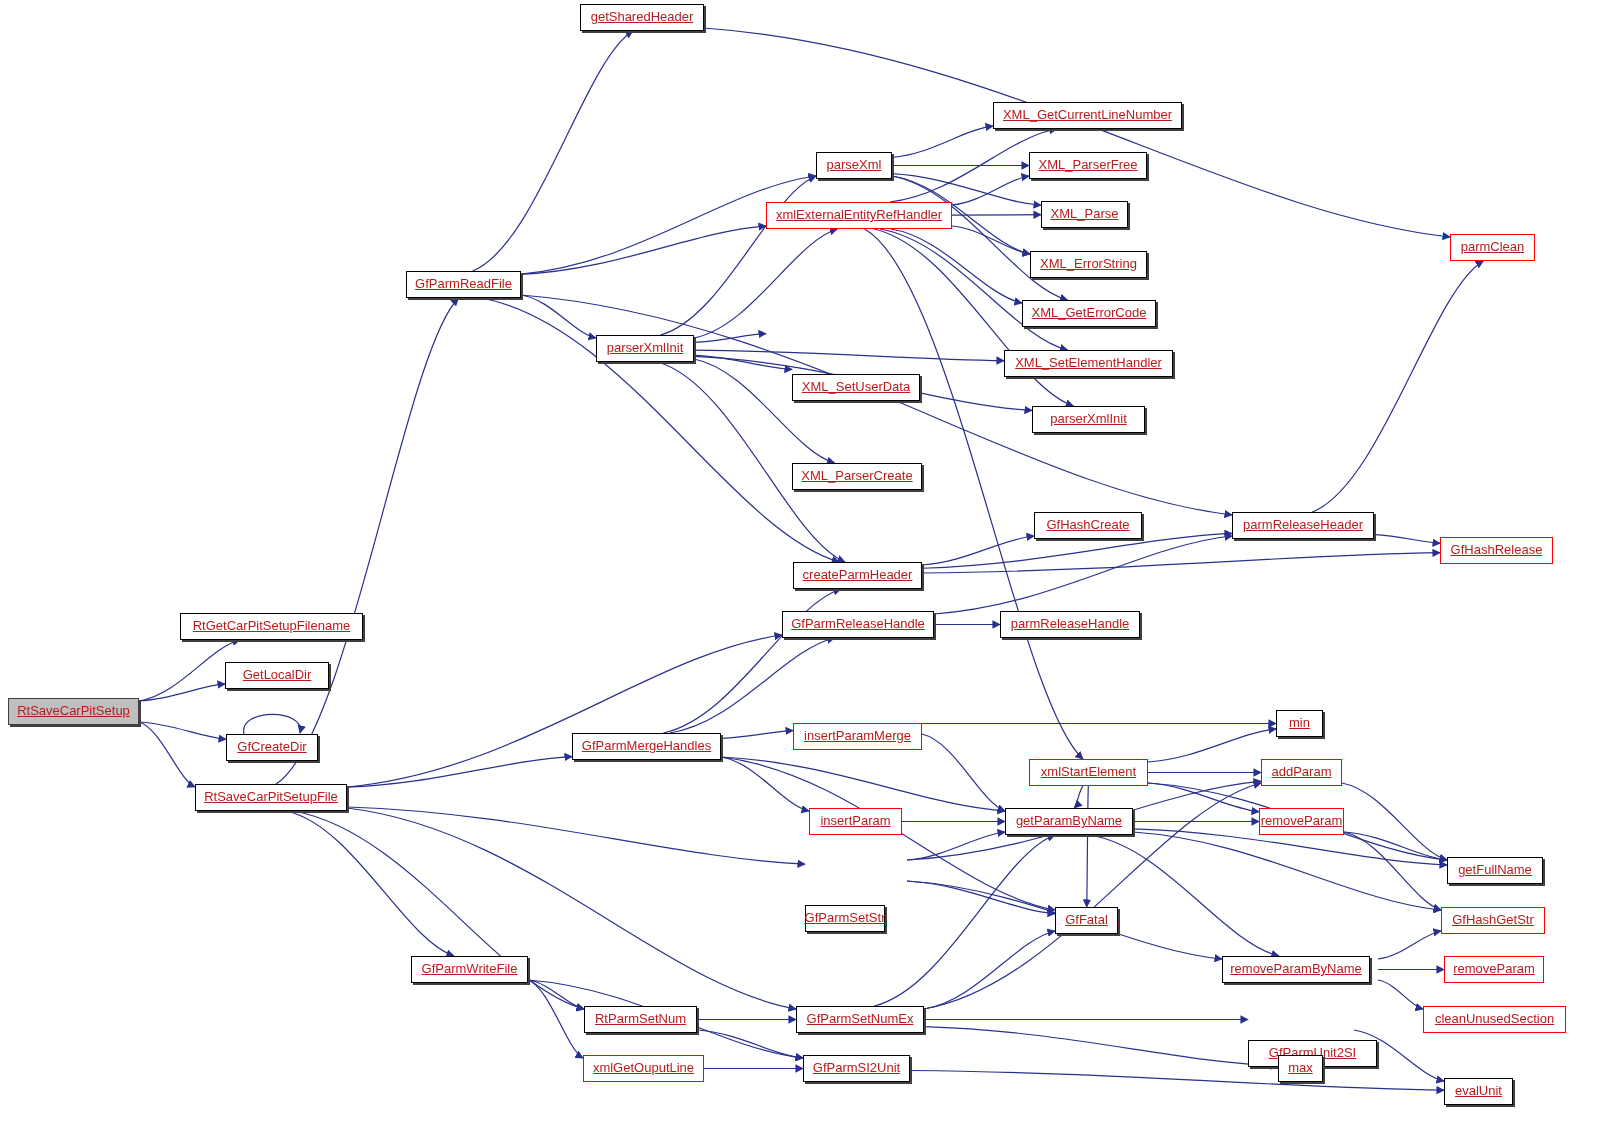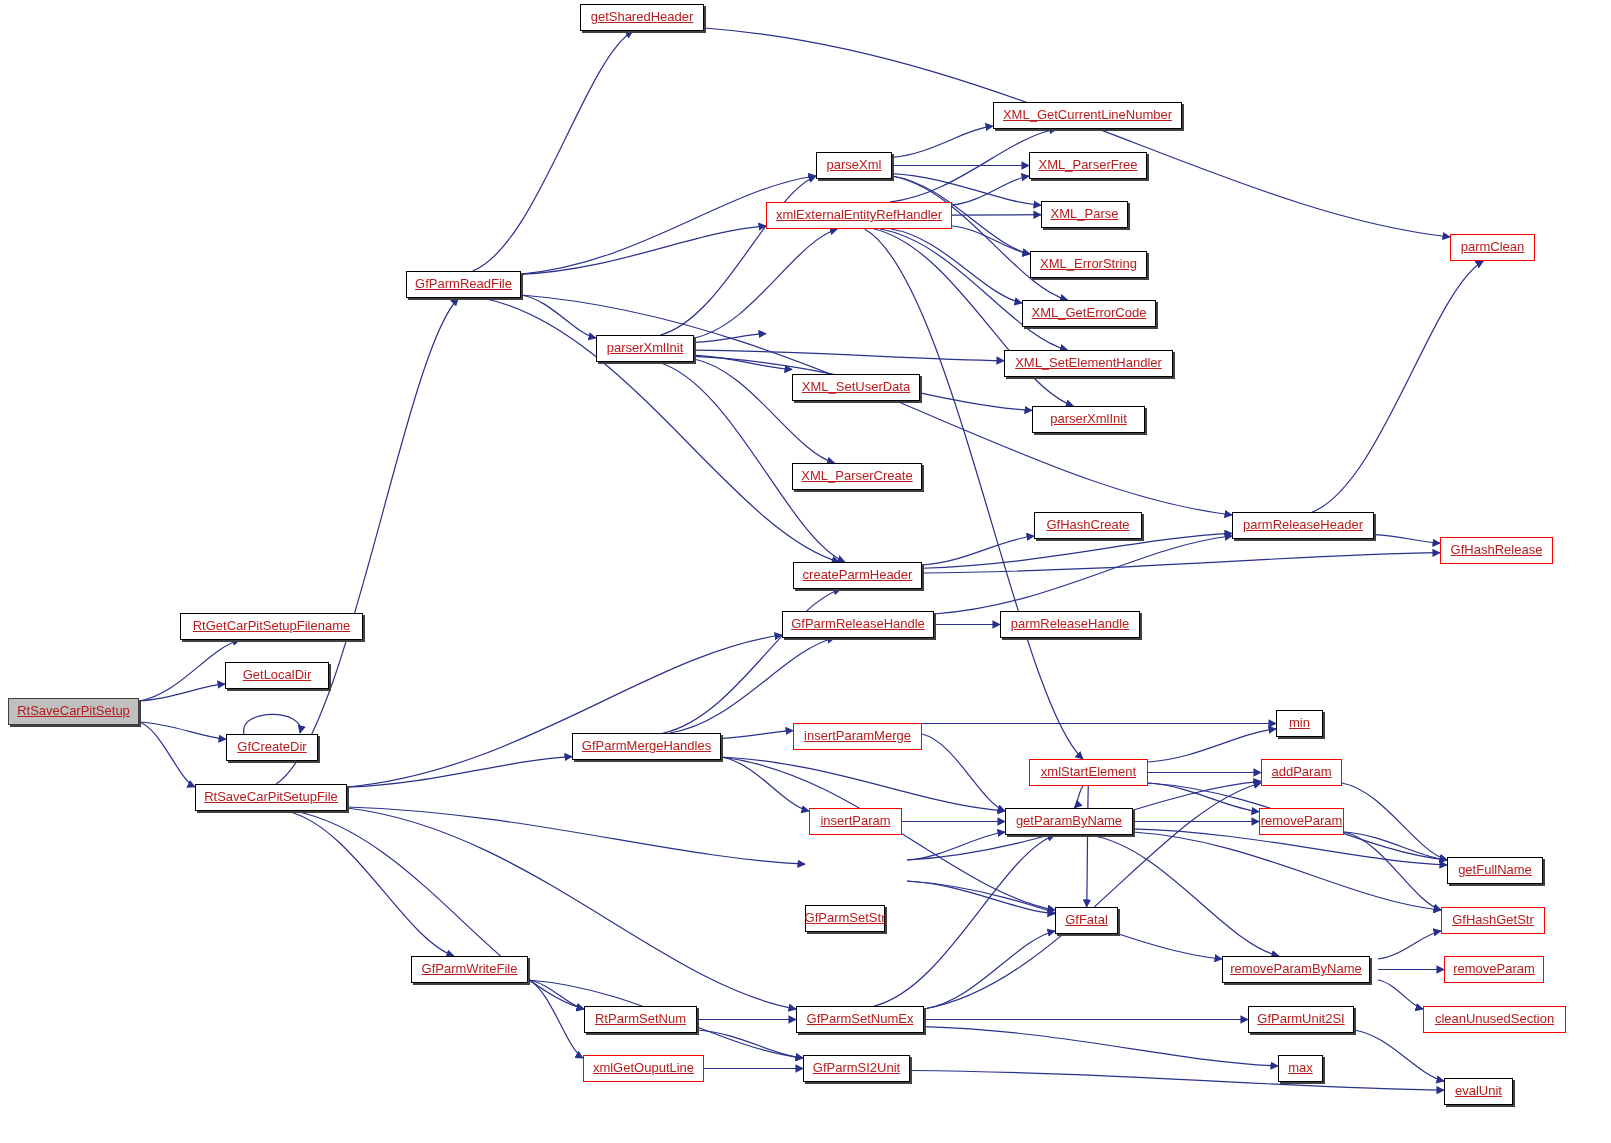--- a/index.html
+++ b/index.html
@@ -150,19 +150,19 @@
     <div class="node shadow" style="left: 1005px; top: 808px; width: 128px; height: 27px;">getParamByName</div>
     <div class="node red" style="left: 1259px; top: 808px; width: 85px; height: 27px;">removeParam</div>
     <div class="node shadow" style="left: 1447px; top: 857px; width: 96px; height: 27px;">getFullName</div>
     <div class="node shadow" style="left: 1055px; top: 907px; width: 63px; height: 27px;">GfFatal</div>
     <div class="node red" style="left: 1441px; top: 907px; width: 104px; height: 27px;">GfHashGetStr</div>
     <div class="node shadow" style="left: 1222px; top: 956px; width: 148px; height: 27px;">removeParamByName</div>
     <div class="node red" style="left: 1444px; top: 956px; width: 100px; height: 27px;">removeParam</div>
     <div class="node shadow" style="left: 411px; top: 956px; width: 117px; height: 27px;">GfParmWriteFile</div>
     <div class="node shadow" style="left: 584px; top: 1006px; width: 113px; height: 27px;">RtParmSetNum</div>
     <div class="node shadow" style="left: 796px; top: 1006px; width: 128px; height: 27px;">GfParmSetNumEx</div>
-    <div class="node shadow" style="left: 1248px; top: 1006px; width: 106px; height: 27px;">GfParmUnit2SI</div>
+    <div class="node shadow" style="left: 1248px; top: 1040px; width: 129px; height: 27px;">GfParmUnit2SI</div>
     <div class="node red" style="left: 1423px; top: 1006px; width: 143px; height: 27px;">cleanUnusedSection</div>
     <div class="node red" style="left: 583px; top: 1055px; width: 121px; height: 27px;">xmlGetOuputLine</div>
     <div class="node shadow" style="left: 803px; top: 1055px; width: 107px; height: 27px;">GfParmSI2Unit</div>
     <div class="node shadow" style="left: 1278px; top: 1055px; width: 45px; height: 27px;">max</div>
     <div class="node shadow" style="left: 1444px; top: 1078px; width: 69px; height: 27px;">evalUnit</div>
   </div>
 
 </body></html>

